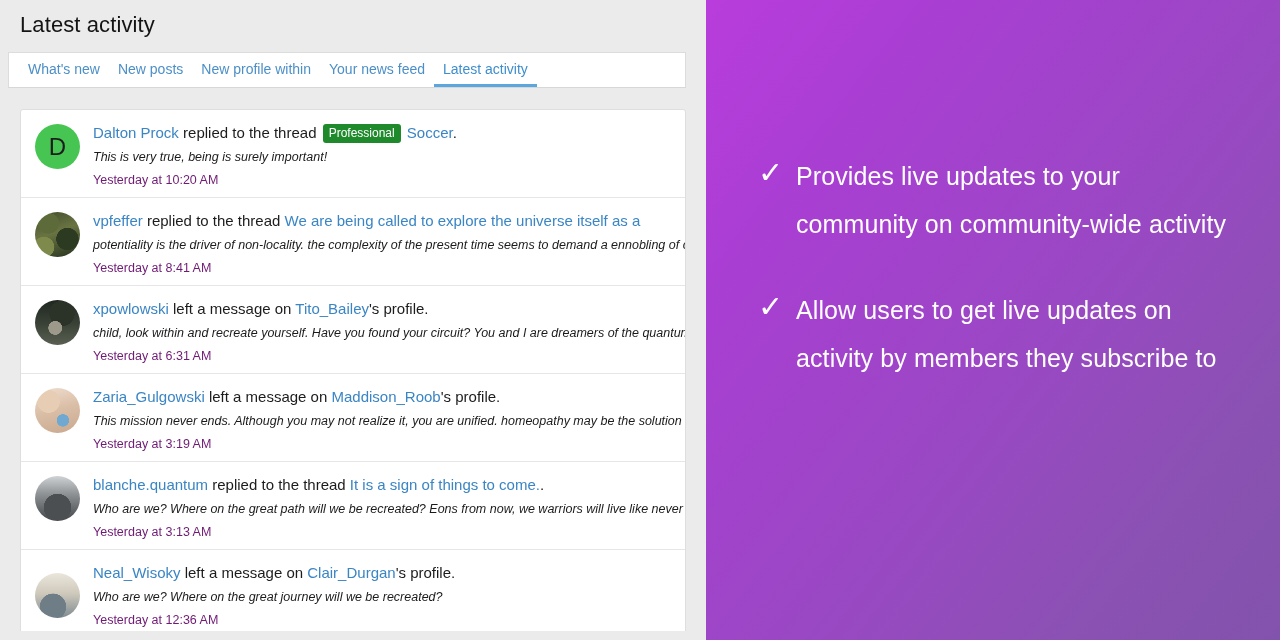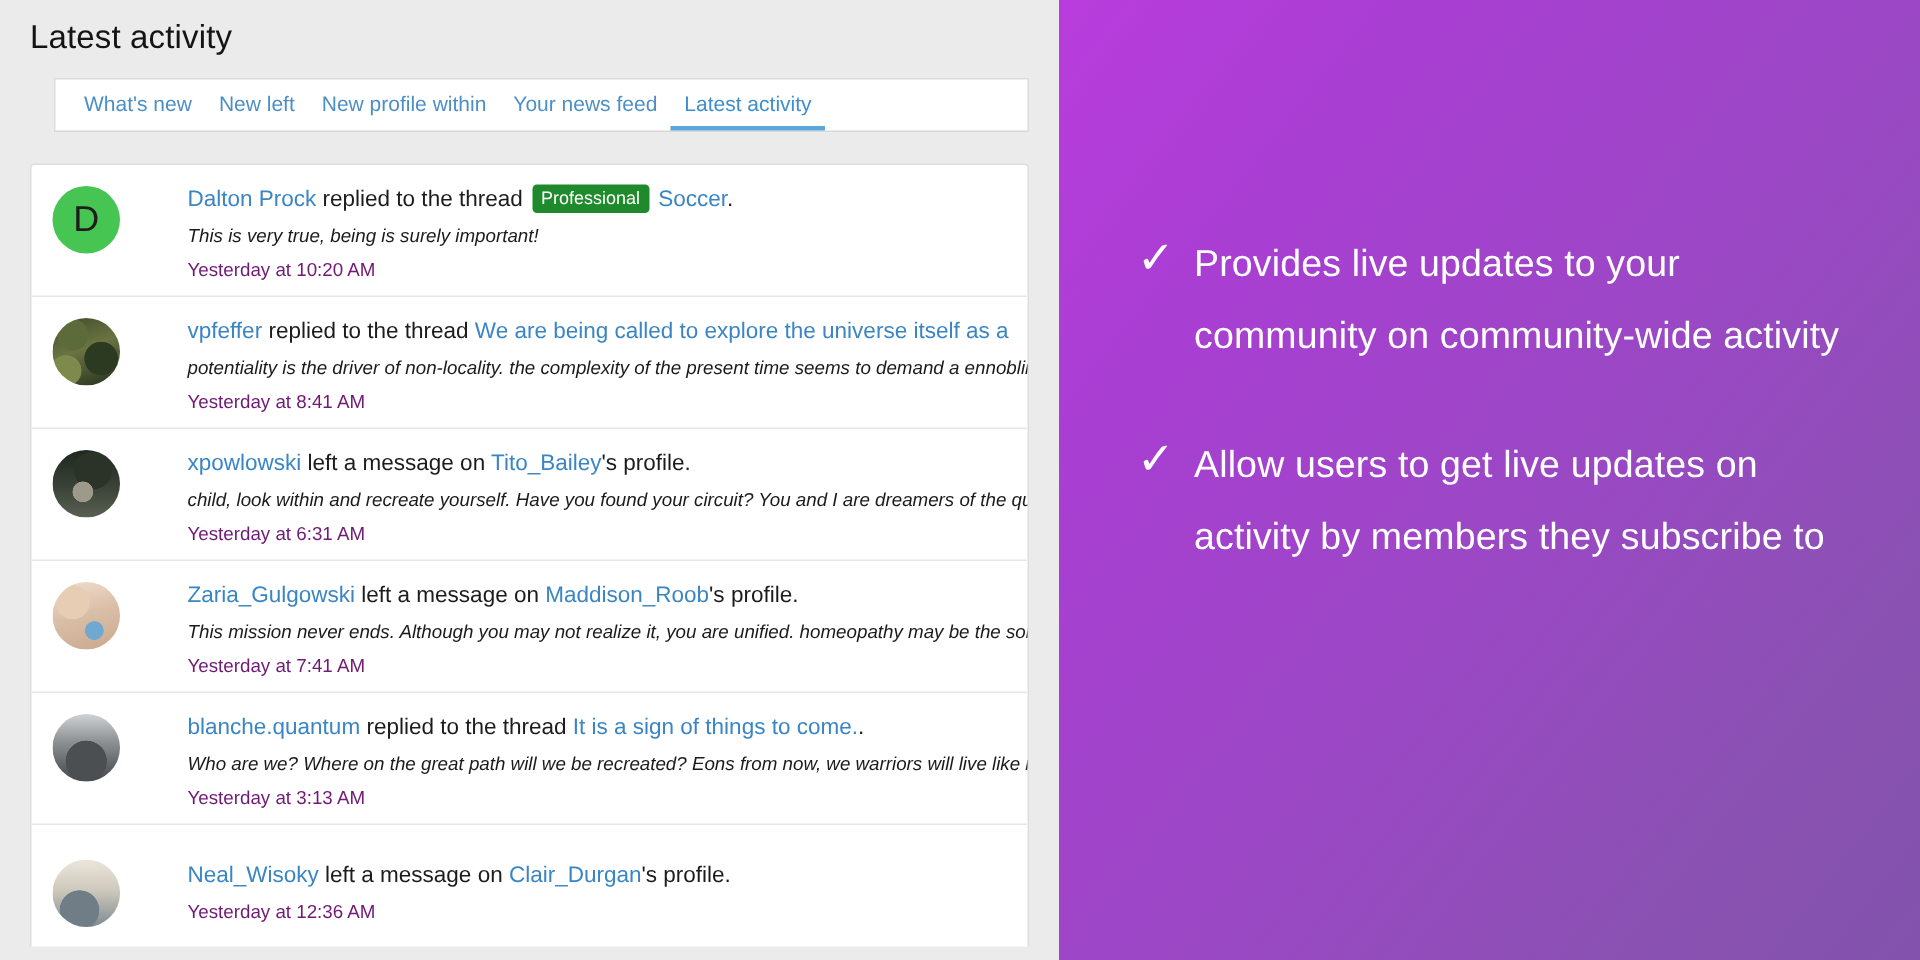--- a/index.html
+++ b/index.html
@@ -14,21 +14,21 @@
   .forum {
     position:absolute; left:0; top:0; width:706px; height:631px;
     background:#ebebeb; overflow:hidden;
   }
   .page-title {
     font-size:22px; color:#141414; font-weight:400;
     padding:12px 0 0 20px; letter-spacing:.1px;
     white-space:nowrap;
   }
   .tabbar {
-    margin:14px 20px 0 36px;
+    margin:14px 20px 0 8px;
     background:#ffffff;
     border-top:1px solid #dcdcdc;
     border-left:1px solid #dcdcdc;
     border-right:1px solid #dcdcdc;
     border-bottom:1px solid #d7d7d7;
     height:36px;
     display:flex; align-items:stretch;
     padding-left:10px;
   }
   .tab {
@@ -84,21 +84,21 @@
     radial-gradient(circle at 30% 30%, #e6cdb4 0 25%, transparent 26%),
     radial-gradient(circle at 62% 72%, #6fa8d0 0 14%, transparent 15%),
     linear-gradient(165deg,#f0ded0 0%,#d9bda5 50%,#c9a98f 100%);}
   .av-city{background:
     radial-gradient(circle at 50% 70%, #4c4f52 0 35%, transparent 36%),
     linear-gradient(180deg,#cfd3d6 0%,#8e9295 40%,#42464a 100%);}
   .av-mount{background:
     radial-gradient(circle at 40% 75%, #6e7d86 0 30%, transparent 31%),
     linear-gradient(180deg,#ebe6dc 0%,#cfc9bc 45%,#7e8a90 100%);}
 
-  .body { flex:1; min-width:0; padding-top:1px;margin-left:32px; }
+  .body { flex:1; min-width:0; padding-top:1px; }
   .line1 {
     font-size:15px; color:#1c1c1c; line-height:20px;
     white-space:nowrap;
   }
   .line1 a { color:#3a85c4; text-decoration:none; cursor:pointer; }
   .badge {
     display:inline-block;
     background:#1f8a2b;
     color:#ffffff;
     font-size:12px;
@@ -143,21 +143,21 @@
 <body>
 
 <div id="root">
 
   <div class="forum">
 
     <div class="page-title">Latest activity</div>
 
     <div class="tabbar">
       <div class="tab">What's new</div>
-      <div class="tab">New left</div>
+      <div class="tab">New posts</div>
       <div class="tab">New profile within</div>
       <div class="tab">Your news feed</div>
       <div class="tab active">Latest activity</div>
     </div>
 
     <div class="card" id="activity-list">
         <div class="row">
           <div class="avatar av-green">
             <span class="letter">D</span>
           </div>
@@ -181,35 +181,36 @@
             <div class="line1"><a>xpowlowski</a><span> left a message on </span><a>Tito_Bailey</a><span>'s profile.</span></div>
             <div class="snippet">child, look within and recreate yourself. Have you found your circuit? You and I are dreamers of the quantum</div>
             <div class="time">Yesterday at 6:31 AM</div>
           </div>
         </div>
         <div class="row">
           <div class="avatar av-room"></div>
           <div class="body">
             <div class="line1"><a>Zaria_Gulgowski</a><span> left a message on </span><a>Maddison_Roob</a><span>'s profile.</span></div>
             <div class="snippet">This mission never ends. Although you may not realize it, you are unified. homeopathy may be the solution to</div>
-            <div class="time">Yesterday at 7:41 AM</div>
+            <div class="time">Yesterday at 3:19 AM</div>
           </div>
         </div>
         <div class="row">
           <div class="avatar av-city"></div>
           <div class="body">
             <div class="line1"><a>blanche.quantum</a><span> replied to the thread </span><a>It is a sign of things to come.</a><span>.</span></div>
             <div class="snippet">Who are we? Where on the great path will we be recreated? Eons from now, we warriors will live like never b</div>
             <div class="time">Yesterday at 3:13 AM</div>
           </div>
         </div>
         <div class="row">
           <div class="avatar av-mount"></div>
           <div class="body">
             <div class="line1"><a>Neal_Wisoky</a><span> left a message on </span><a>Clair_Durgan</a><span>'s profile.</span></div>
+            <div class="snippet">Who are we? Where on the great journey will we be recreated?</div>
             <div class="time">Yesterday at 12:36 AM</div>
           </div>
         </div>
       </div>
   </div>
 
   <div class="promo">
     <div class="bullets">
       <div class="bullet">
         <div class="check">✓</div>

